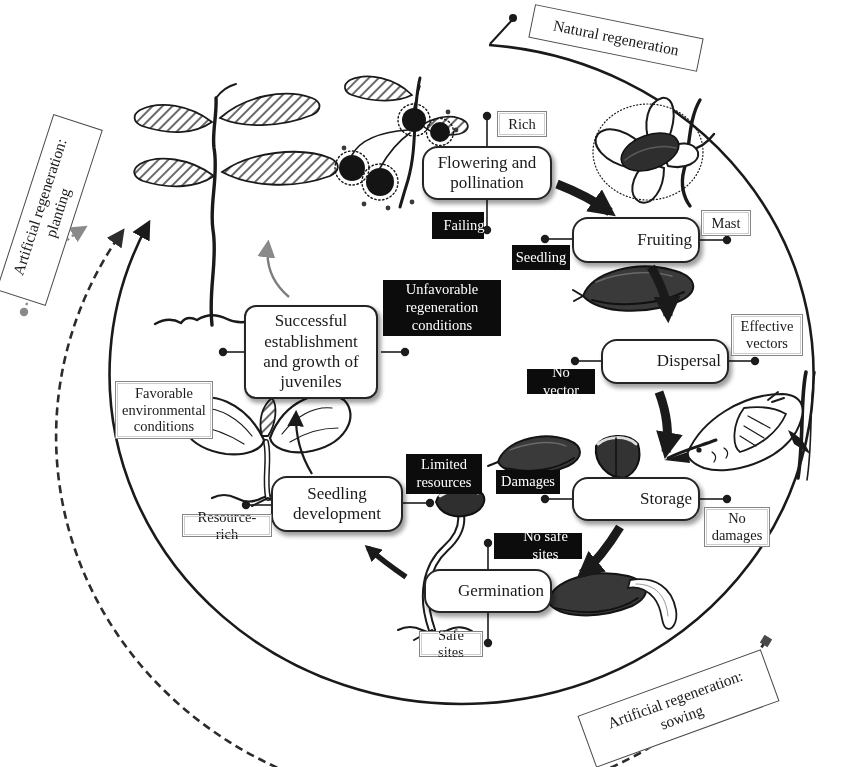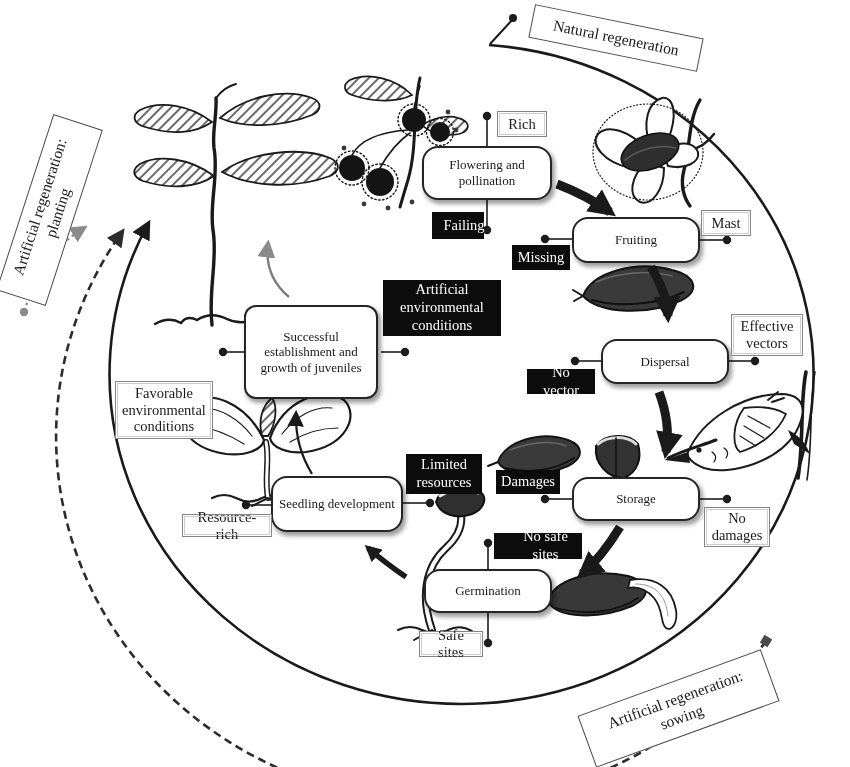--- a/index.html
+++ b/index.html
@@ -1,21 +1,21 @@
 <!DOCTYPE html>
 <html><head>
 <meta charset="utf-8">
 <style>
   html,body{margin:0;padding:0;background:#ffffff;}
   #fig{position:relative;width:850px;height:767px;background:#ffffff;overflow:hidden;
        font-family:"Liberation Serif","DejaVu Serif",serif;color:#1a1a1a;}
   #art{position:absolute;left:0;top:0;}
   .stage{position:absolute;box-sizing:border-box;background:#ffffff;border:2.2px solid #252525;
-         border-radius:16px;display:flex;align-items:center;justify-content:center;text-align:center;
-         font-size:13px;line-height:1.2;padding:2px 6px;box-shadow:2.5px 3.5px 4px rgba(0,0,0,0.38);}
+         border-radius:16px;display:flex;align-items:center;justify-content:flex-end;text-align:center;
+         font-size:17px;line-height:1.2;padding:2px 6px;box-shadow:2.5px 3.5px 4px rgba(0,0,0,0.38);}
   .pos{position:absolute;box-sizing:border-box;background:#ffffff;border:1px solid #858585;
        outline:1px solid #cdcdcd;outline-offset:-3.5px;display:flex;align-items:center;justify-content:center;
        text-align:center;font-size:14.5px;line-height:1.16;padding:1px 4px;}
   .neg{position:absolute;box-sizing:border-box;background:#0c0c0c;color:#ffffff;display:flex;
        align-items:center;justify-content:center;text-align:center;font-size:14.5px;line-height:1.22;padding:2px 6px;}
   .outer-label{position:absolute;box-sizing:border-box;background:#ffffff;border:1.5px solid #4a4a4a;
        display:flex;flex-direction:column;align-items:center;justify-content:center;text-align:center;
        font-size:15.5px;line-height:1.2;}
 </style>
 </head>
@@ -231,21 +231,21 @@
 <div class="pos" style="left:497px;top:111px;width:50px;height:26px;">
       <span>Rich</span>
     </div>
 <div class="neg" style="left:432px;top:212px;width:52px;height:27px;padding-left:18px;">
       <span>Failing</span>
     </div>
 <div class="pos" style="left:701px;top:210px;width:50px;height:26px;">
       <span>Mast</span>
     </div>
 <div class="neg" style="left:512px;top:245px;width:58px;height:25px;">
-      <span>Missing</span>
+      <span>Seedling</span>
     </div>
 <div class="pos" style="left:731px;top:314px;width:72px;height:42px;">
       <span>Effective vectors</span>
     </div>
 <div class="neg" style="left:527px;top:369px;width:68px;height:25px;">
       <span>No vector</span>
     </div>
 <div class="neg" style="left:496px;top:470px;width:64px;height:24px;">
       <span>Damages</span>
     </div>
@@ -261,21 +261,21 @@
 <div class="neg" style="left:406px;top:454px;width:76px;height:40px;">
       <span>Limited resources</span>
     </div>
 <div class="pos" style="left:182px;top:514px;width:90px;height:23px;">
       <span>Resource-rich</span>
     </div>
 <div class="pos" style="left:115px;top:337px;width:98px;height:58px;margin-top:44px;">
       <span>Favorable environmental conditions</span>
     </div>
 <div class="neg" style="left:383px;top:280px;width:118px;height:56px;">
-      <span>Artificial environmental conditions</span>
+      <span>Unfavorable regeneration conditions</span>
     </div>
 
 <div class="outer-label" style="left:530px;top:21px;width:172px;height:34px;transform:rotate(11.5deg);">
   <span>Natural regeneration</span>
 </div>
 <div class="outer-label" style="left:-43px;top:184px;width:185px;height:52px;transform:rotate(-72deg);">
   <span>Artificial regeneration:</span>
   <span>planting</span>
 </div>
 <div class="outer-label" style="left:581px;top:681px;width:195px;height:55px;transform:rotate(-20deg);">

